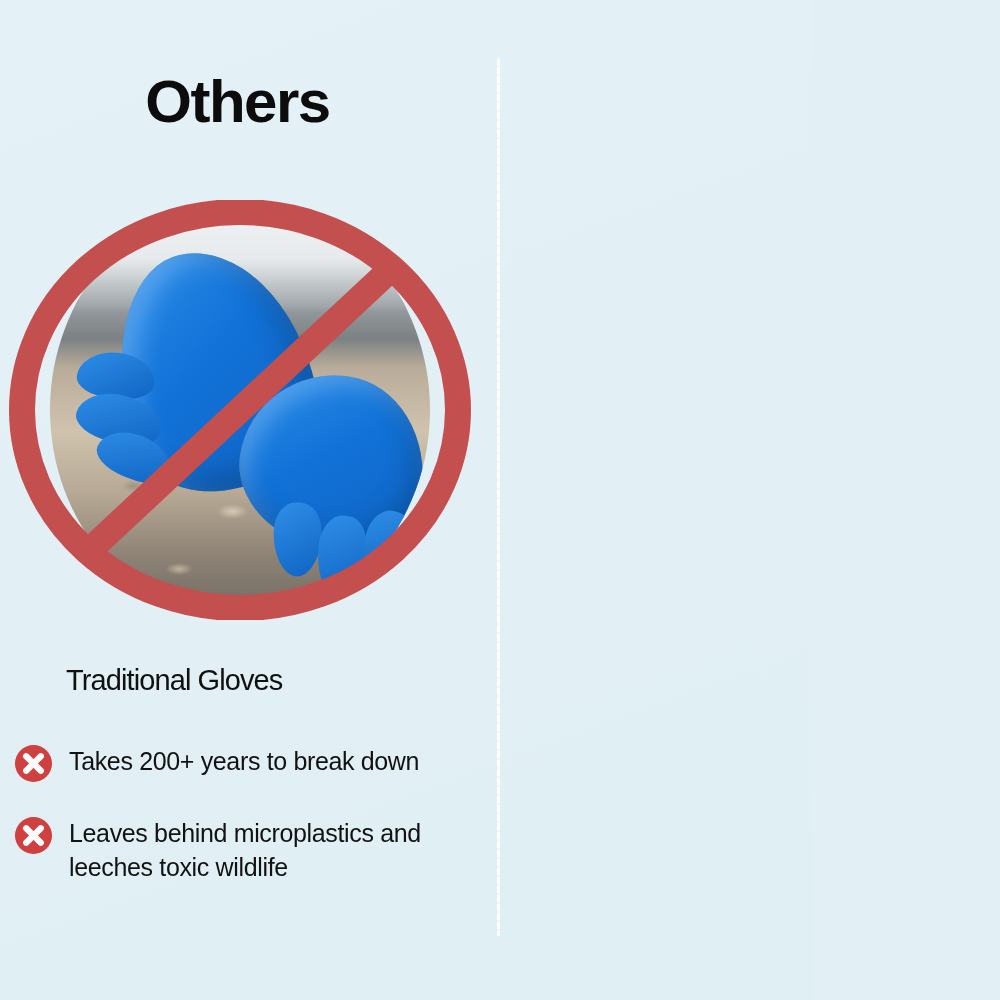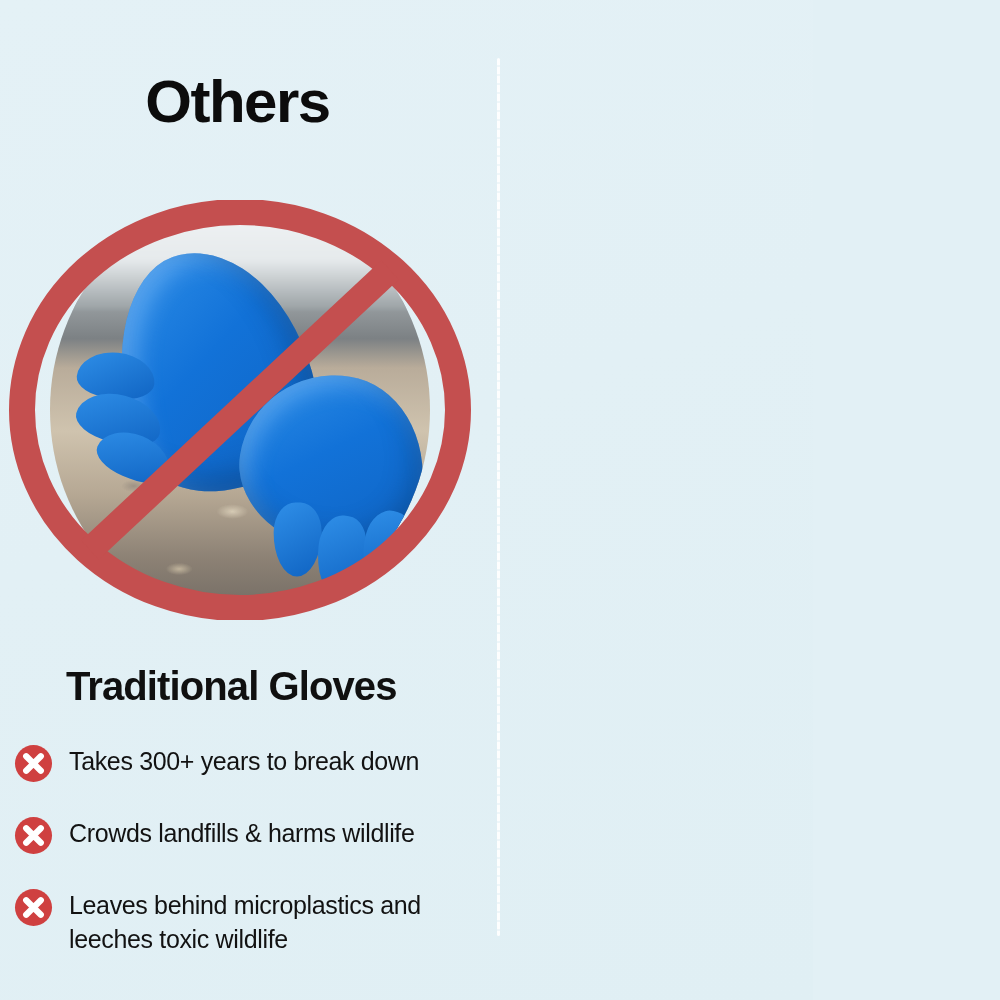--- a/index.html
+++ b/index.html
@@ -154,22 +154,22 @@
     left: 0; top: 0;
     width: 464px;
     height: 420px;
     z-index: 6;
     pointer-events: none;
   }
 
   
   .section-title {
     position: absolute;
-    font-size: 40px;
-    font-weight: 700;
+    font-size: 29px;
+    font-weight: 400;
     letter-spacing: -0.9px;
     color: #101010;
     line-height: 1;
     white-space: nowrap;
   }
   .title-left  { left: 66px;  top: 666px; }
 
   
   .bullets {
     position: absolute;
@@ -233,30 +233,23 @@
 
     <div class="section-title title-left">Traditional Gloves</div>
 
     <div class="bullets bullets-left">
 
       <div class="bullet">
         <svg class="bullet-icon" viewBox="0 0 40 40">
           <circle cx="20" cy="20" r="19" fill="#cf4040"></circle>
           <path d="M12.5 12.5 L27.5 27.5 M27.5 12.5 L12.5 27.5" stroke="#ffffff" stroke-width="6.4" stroke-linecap="round"></path>
         </svg>
-        <span class="bullet-text">Takes 300+ years to break down</span>
+        <span class="bullet-text">Takes 200+ years to break down</span>
       </div>
 
-      <div class="bullet">
-        <svg class="bullet-icon" viewBox="0 0 40 40">
-          <circle cx="20" cy="20" r="19" fill="#cf4040"></circle>
-          <path d="M12.5 12.5 L27.5 27.5 M27.5 12.5 L12.5 27.5" stroke="#ffffff" stroke-width="6.4" stroke-linecap="round"></path>
-        </svg>
-        <span class="bullet-text">Crowds landfills &amp; harms wildlife</span>
-      </div>
 
       <div class="bullet">
         <svg class="bullet-icon" viewBox="0 0 40 40">
           <circle cx="20" cy="20" r="19" fill="#cf4040"></circle>
           <path d="M12.5 12.5 L27.5 27.5 M27.5 12.5 L12.5 27.5" stroke="#ffffff" stroke-width="6.4" stroke-linecap="round"></path>
         </svg>
         <span class="bullet-text">Leaves behind microplastics and leeches toxic wildlife</span>
       </div>
 
     </div>

